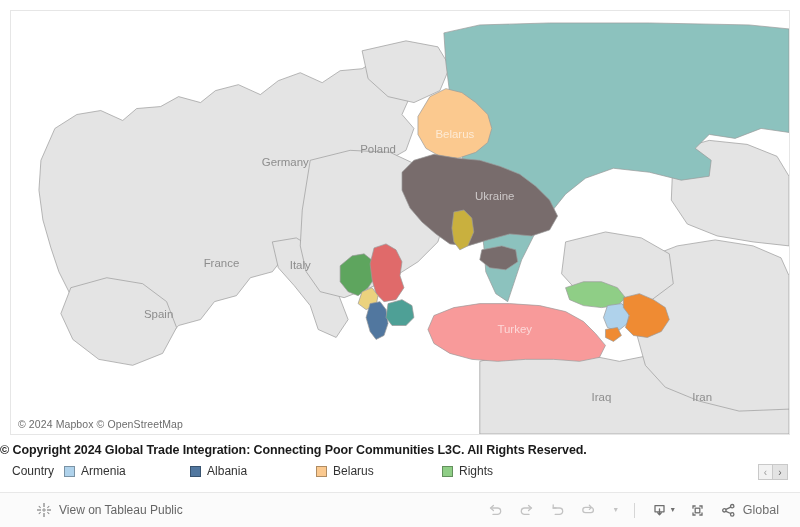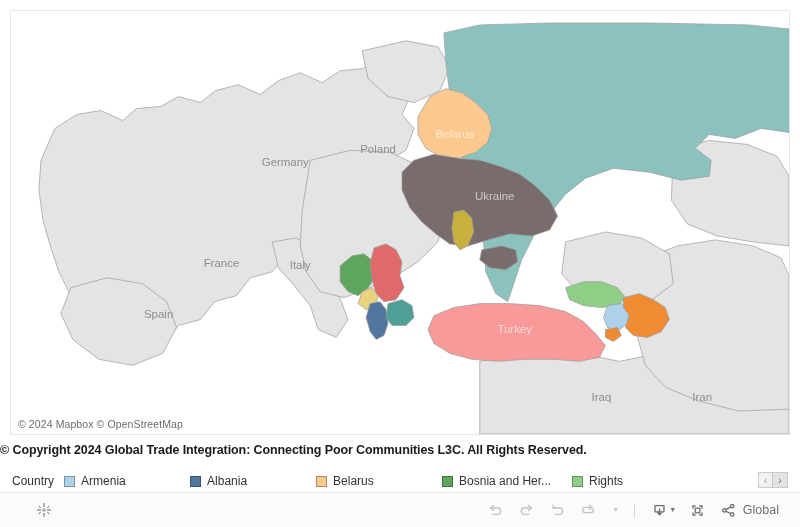--- a/index.html
+++ b/index.html
@@ -78,21 +78,21 @@
   }
 
   
   .legend {
     position: absolute;
     left: 12px;
     top: 464px;
     width: 776px;
     height: 24px;
     display: flex;
-    align-items: flex-end;
+    align-items: flex-start;
   }
   .legend-title {
     font-size: 12px;
     color: #333333;
     margin-right: 10px;
     white-space: nowrap;
   }
   .legend-items {
     display: flex;
     align-items: center;
@@ -314,24 +314,20 @@
         <span class="legend-swatch" style="background:#51779F"></span>
         <span class="legend-label">Albania</span>
       </div>
 
 
       <div class="legend-item" style="width:126px">
         <span class="legend-swatch" style="background:#FBC98F"></span>
         <span class="legend-label">Belarus</span>
       </div>
 
-      <div class="legend-item" style="width:130px">
-        <span class="legend-swatch" style="background:#5EA55E"></span>
-        <span class="legend-label">Bosnia and Her...</span>
-      </div>
 
       <div class="legend-item">
         <span class="legend-swatch" style="background:#8FCE86"></span>
         <span class="legend-label">Rights</span>
       </div>
 
     </div>
 
     <div class="legend-nav">
       <div class="nav-btn">‹</div>
@@ -349,20 +345,21 @@
           <rect x="1" y="7.4" width="4" height="1.2"></rect>
             <rect x="11" y="7.4" width="4" height="1.2"></rect>
           <rect x="3.2" y="3.6" width="0.9" height="2.6" transform="rotate(-45 3.65 4.9)"></rect>
           <rect x="11.9" y="9.8" width="0.9" height="2.6" transform="rotate(-45 12.35 11.1)"></rect>
           <rect x="3.2" y="9.8" width="0.9" height="2.6" transform="rotate(45 3.65 11.1)"></rect>
           <rect x="11.9" y="3.6" width="0.9" height="2.6" transform="rotate(45 12.35 4.9)"></rect>
           <rect x="7.6" y="6" width="0.8" height="4"></rect>
             <rect x="6" y="7.6" width="4" height="0.8"></rect>
         </svg>
       </span>
+      <span class="tb-brand-label">View on Tableau Public</span>
     </div>
 
     <div class="tb-right">
 
       <div class="tb-btn">
         <svg class="ico" width="17" height="17" viewBox="0 0 17 17" fill="none" stroke="currentColor" stroke-width="1.3" stroke-linecap="round">
           <path d="M4 6h6.5a3.2 3.2 0 0 1 0 6.4H6"></path>
           <path d="M6.4 3.4 3.6 6l2.8 2.6"></path>
         </svg>
       </div>

